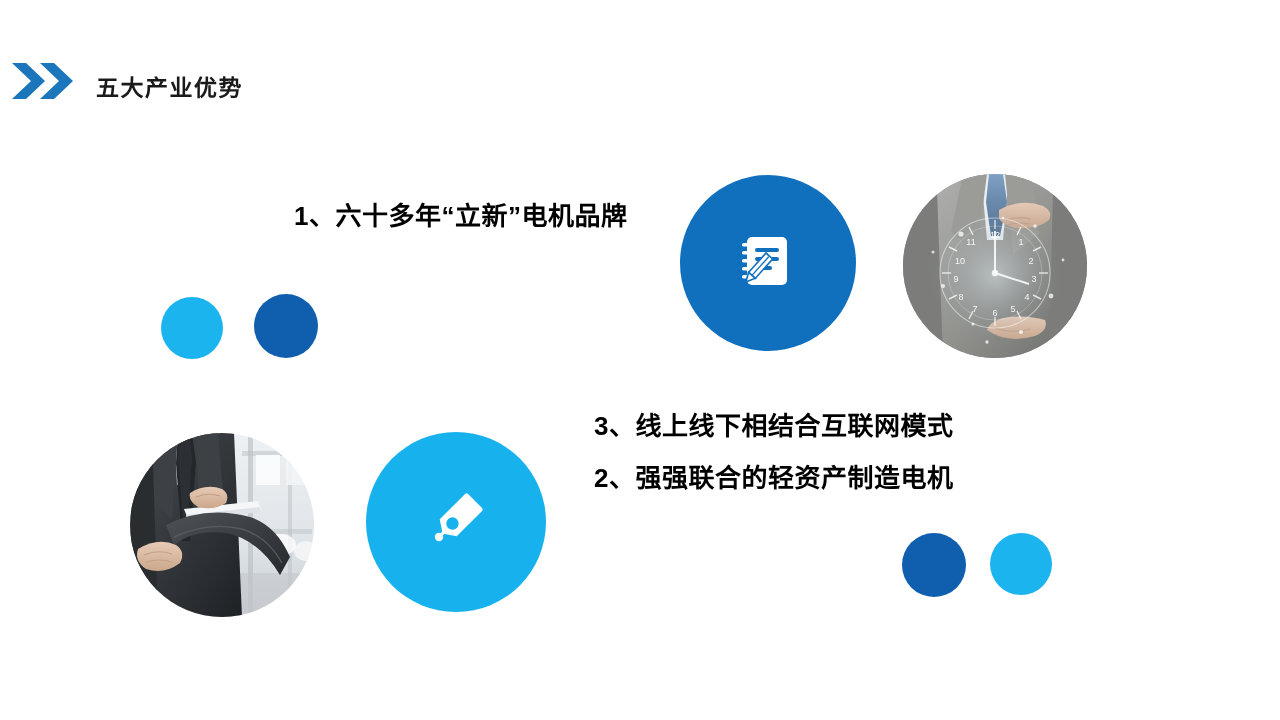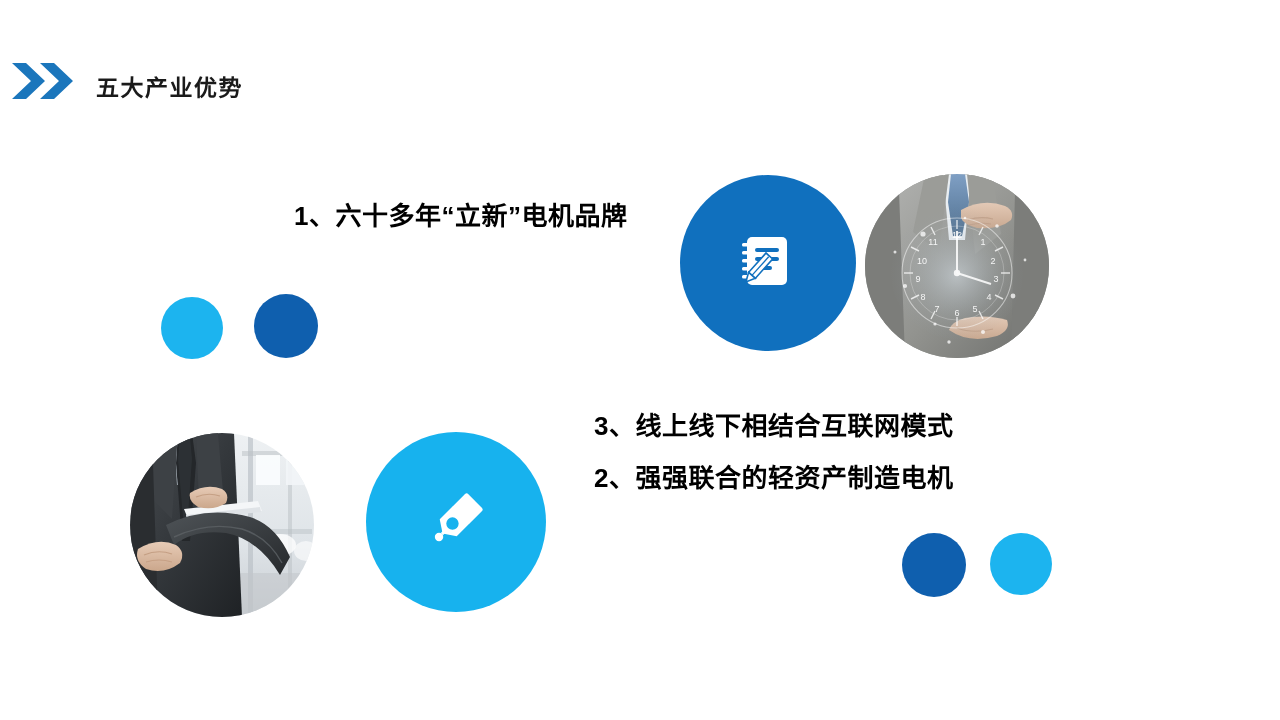--- a/index.html
+++ b/index.html
@@ -131,21 +131,21 @@
     background: #1cb4ef;
   }
 
   
   .photo-circle {
     position: absolute;
     border-radius: 50%;
     overflow: hidden;
   }
   .photo-clock {
-    left: 865px;
+    left: 903px;
     top: 174px;
     width: 184px;
     height: 184px;
   }
   .photo-folder {
     left: 130px;
     top: 433px;
     width: 184px;
     height: 184px;
   }

